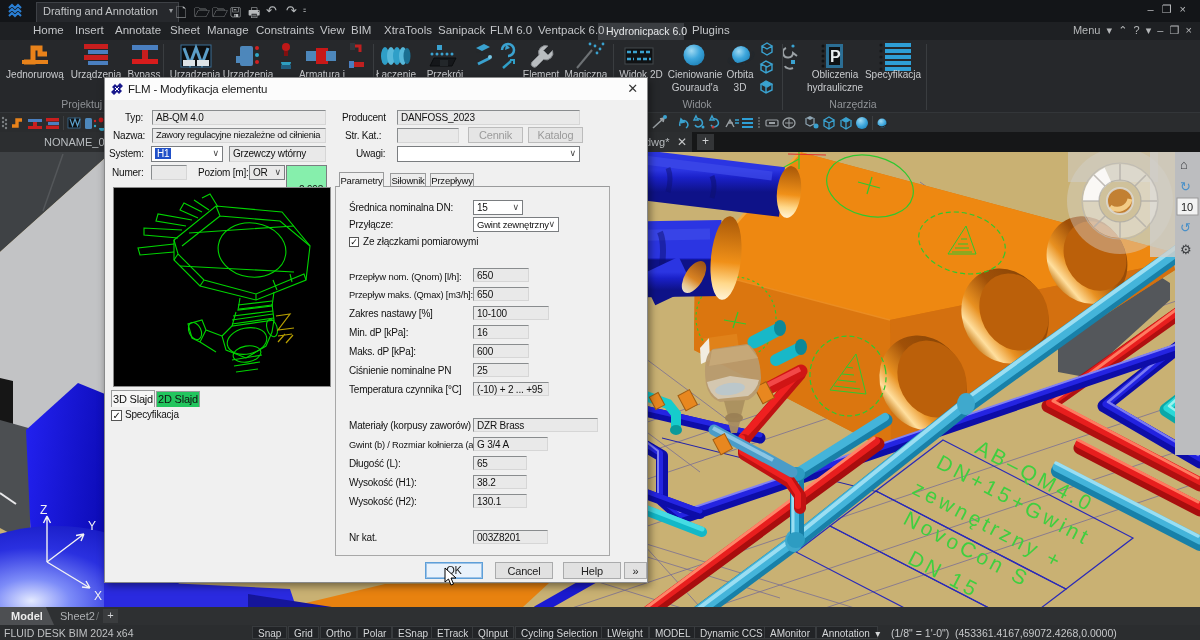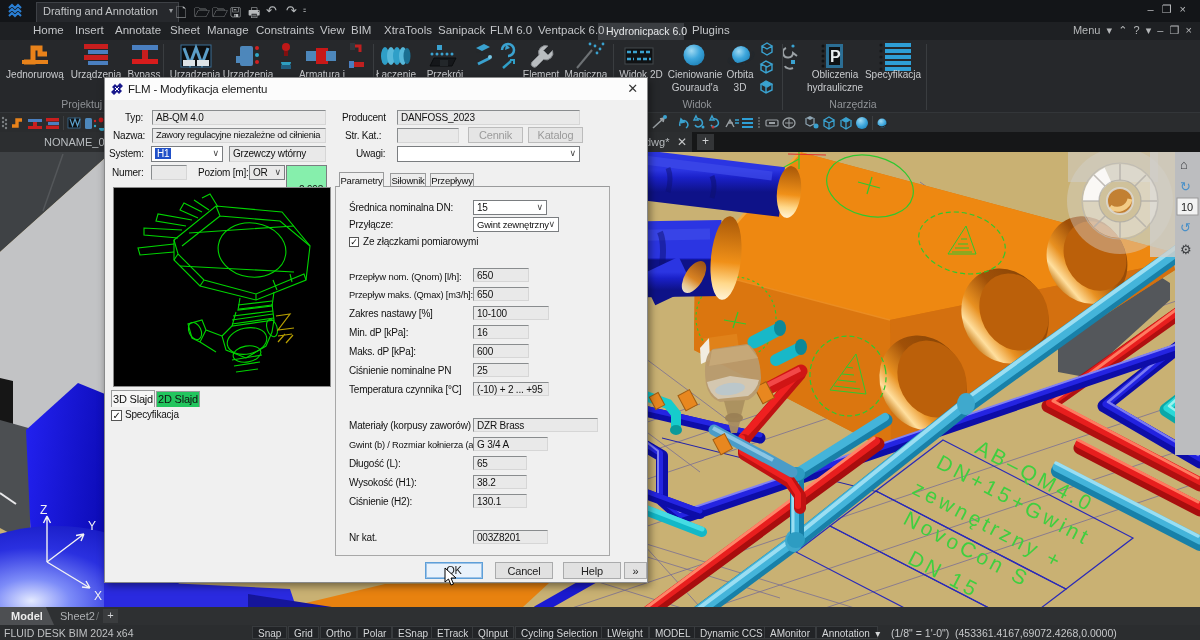--- a/index.html
+++ b/index.html
@@ -766,21 +766,21 @@
     <div class="tab" style="left:51px;top:313px;width:44px;height:16px;background:#22c55e;line-height:15px;white-space:nowrap">2D Slajd</div>
     <div class="abs" style="left:6px;top:332px;width:11px;height:11px;background:#fff;border:1px solid #555;font-size:10px;line-height:10px;text-align:center">✓</div>
     <div class="lb" style="left:20px;top:331px">Specyfikacja</div>
 
     <div class="tab" style="left:234px;top:94px;width:45px;height:15px;background:#f0f0f0;line-height:15px;z-index:2;white-space:nowrap;font-size:9.5px">Parametry</div>
     <div class="tab" style="left:285px;top:95px;width:36px;height:14px;line-height:14px;white-space:nowrap;font-size:9.5px">Siłownik</div>
     <div class="tab" style="left:325px;top:95px;width:44px;height:14px;line-height:14px;white-space:nowrap;font-size:9.5px">Przepływy</div>
     <div class="abs" style="left:230px;top:108px;width:275px;height:370px;border:1px solid #a8a8a8;border-top-color:#9a9b9c;background:#f0f0f0;z-index:1"></div>
 
     <div class="lb" style="left:244px;top:124px;z-index:3">Średnica nominalna DN:</div>
-    <div class="cmb" style="left:368px;top:122px;width:74px;height:15px;z-index:3">15<span class="ar">∨</span></div>
+    <div class="cmb" style="left:368px;top:122px;width:50px;height:15px;z-index:3">15<span class="ar">∨</span></div>
     <div class="lb" style="left:244px;top:141px;z-index:3">Przyłącze:</div>
     <div class="cmb" style="left:368px;top:139px;width:86px;height:15px;z-index:3;font-size:9.5px">Gwint zewnętrzny<span class="ar">∨</span></div>
     <div class="abs" style="left:244px;top:159px;width:10px;height:10px;background:#fff;border:1px solid #555;font-size:9px;line-height:9px;text-align:center;z-index:3">✓</div>
     <div class="lb" style="left:258px;top:158px;z-index:3">Ze złączkami pomiarowymi</div>
     <div class="lb" style="left:244px;top:193px;z-index:3;font-size:9.5px">Przepływ nom. (Qnom) [l/h]:</div>
     <div class="inp" style="left:368px;top:190px;width:56px;height:14px;z-index:3">650</div>
     <div class="lb" style="left:244px;top:212px;z-index:3;font-size:9.3px">Przepływ maks. (Qmax) [m3/h]:</div>
     <div class="inp" style="left:368px;top:209px;width:56px;height:14px;z-index:3">650</div>
     <div class="lb" style="left:244px;top:230px;z-index:3">Zakres nastawy [%]</div>
     <div class="inp" style="left:368px;top:228px;width:76px;height:14px;z-index:3">10-100</div>
@@ -793,21 +793,21 @@
     <div class="lb" style="left:244px;top:306px;z-index:3">Temperatura czynnika [°C]</div>
     <div class="inp" style="left:368px;top:304px;width:76px;height:14px;z-index:3;font-size:10px">(-10) + 2 ... +95</div>
     <div class="lb" style="left:244px;top:342px;z-index:3">Materiały (korpusy zaworów)</div>
     <div class="inp" style="left:368px;top:340px;width:125px;height:14px;z-index:3">DZR Brass</div>
     <div class="lb" style="left:244px;top:362px;z-index:3;font-size:9.3px">Gwint (b) / Rozmiar kołnierza (a):</div>
     <div class="inp" style="left:368px;top:359px;width:75px;height:14px;z-index:3">G 3/4 A</div>
     <div class="lb" style="left:244px;top:380px;z-index:3">Długość (L):</div>
     <div class="inp" style="left:368px;top:378px;width:54px;height:14px;z-index:3">65</div>
     <div class="lb" style="left:244px;top:399px;z-index:3">Wysokość (H1):</div>
     <div class="inp" style="left:368px;top:397px;width:54px;height:14px;z-index:3">38.2</div>
-    <div class="lb" style="left:244px;top:418px;z-index:3">Ciśnienie (H2):</div>
+    <div class="lb" style="left:244px;top:418px;z-index:3">Wysokość (H2):</div>
     <div class="inp" style="left:368px;top:416px;width:54px;height:14px;z-index:3">130.1</div>
     <div class="lb" style="left:244px;top:454px;z-index:3">Nr kat.</div>
     <div class="inp" style="left:368px;top:452px;width:75px;height:14px;z-index:3">003Z8201</div>
 
     <div class="btn" style="left:320px;top:484px;width:58px;height:17px;line-height:15px;background:#e9f2fb;border:1px solid #5e9fd8;box-shadow:inset 0 0 0 1px #9cc3e8">OK</div>
     <div class="btn" style="left:390px;top:484px;width:58px;height:17px;line-height:16px">Cancel</div>
     <div class="btn" style="left:458px;top:484px;width:58px;height:17px;line-height:16px">Help</div>
     <div class="btn" style="left:519px;top:484px;width:23px;height:17px;line-height:16px">»</div>
 
     <svg class="abs" style="left:339px;top:489px;z-index:5" width="14" height="20" viewBox="0 0 14 20">

